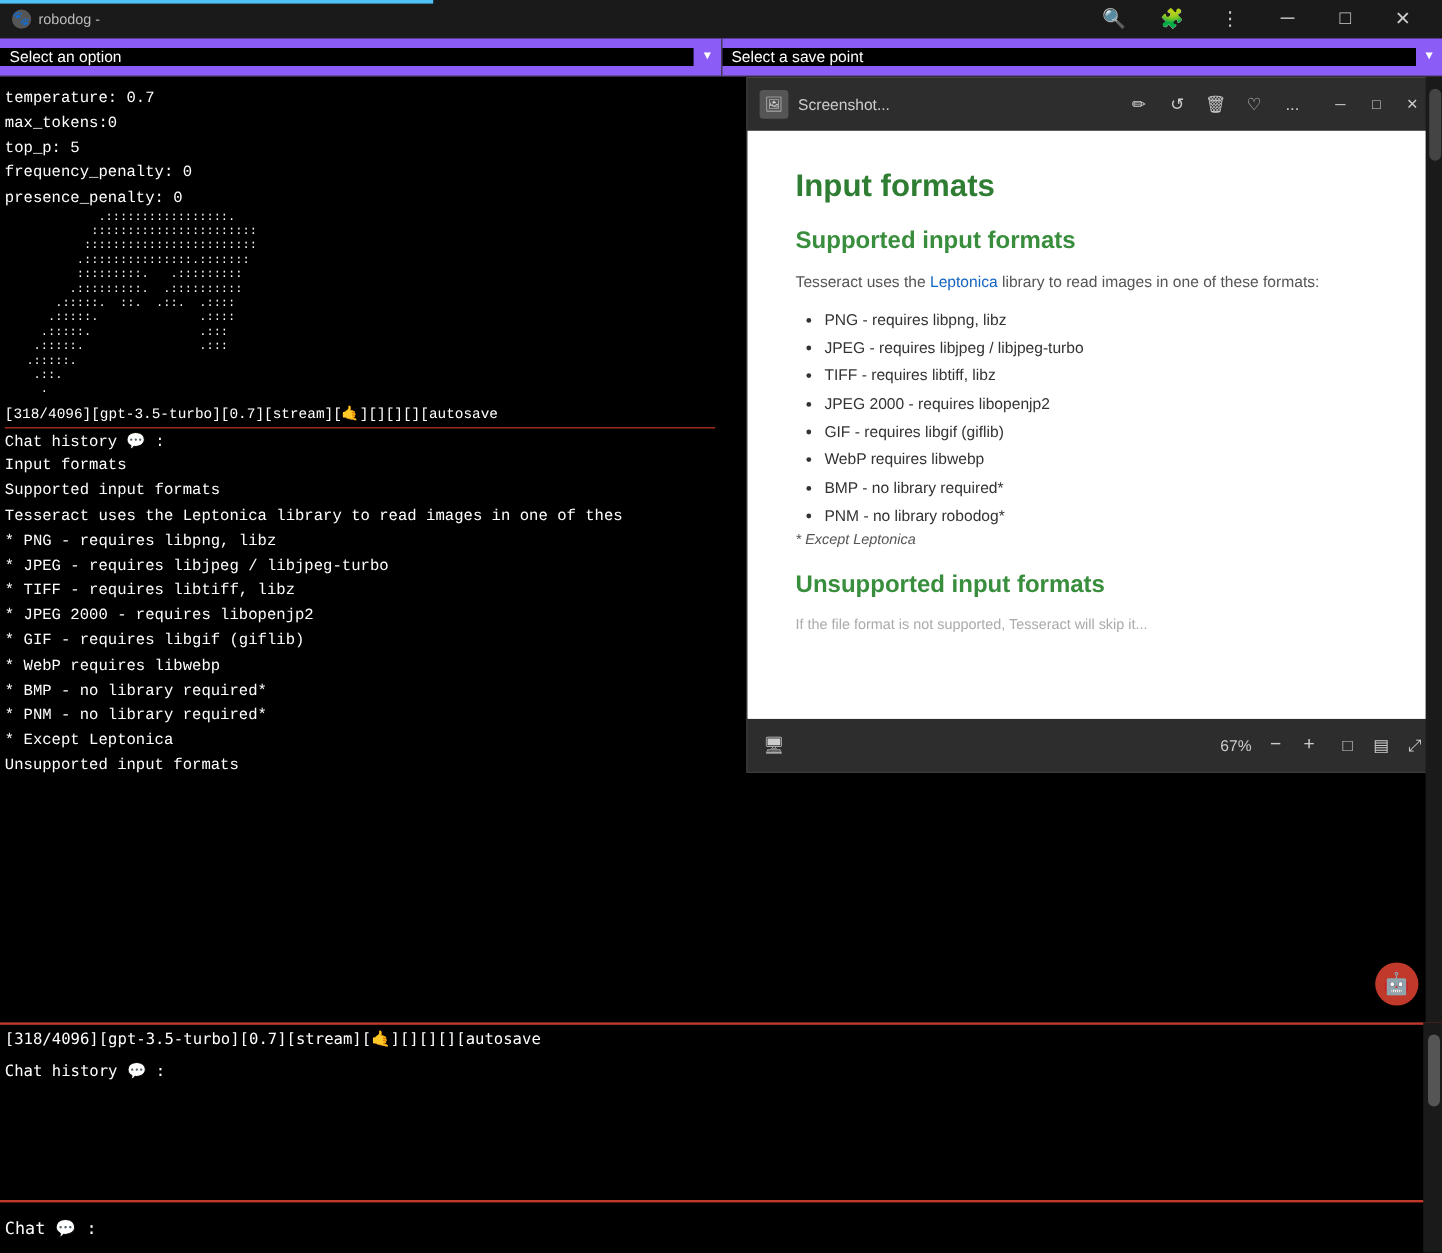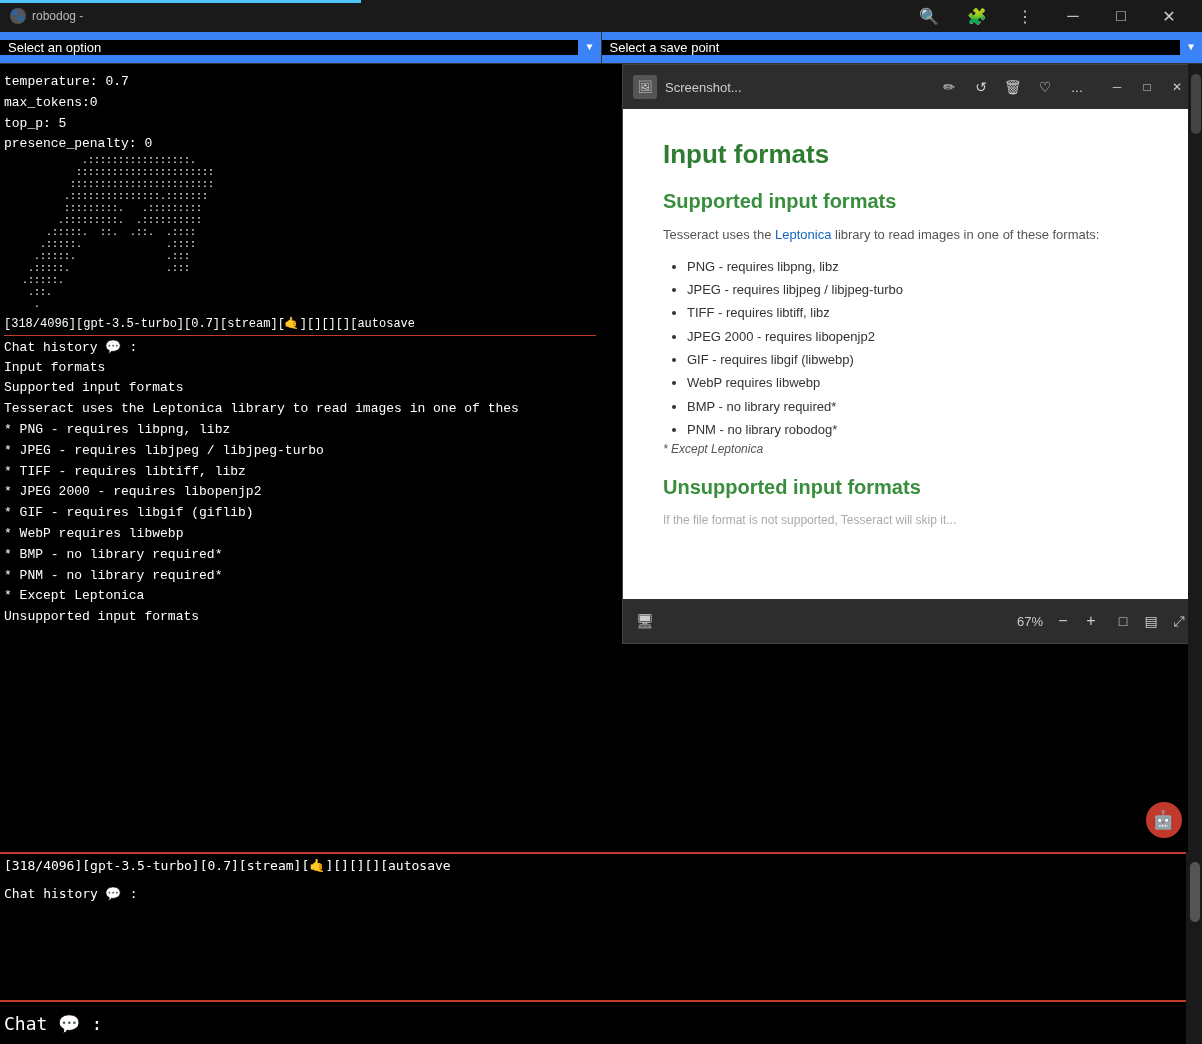--- a/index.html
+++ b/index.html
@@ -44,21 +44,21 @@
       color: #ccc;
       font-size: 16px;
       cursor: pointer;
       background: transparent;
       border: none;
     }
 
     
     .topbar {
       height: 32px;
-      background: #3b82f6;
+      background: #8b5cf6;
       display: flex;
       border-bottom: 1px solid #333;
     }
     .dropdown-wrapper {
       flex: 1;
       position: relative;
       display: flex;
       align-items: center;
     }
     .dropdown-wrapper:first-child {
@@ -360,20 +360,21 @@
     <span class="dropdown-arrow">▼</span>
   </div>
 </div>
 
 <div style="position:relative; width:1202px; height:820px; background:#000; overflow:hidden;">
 
   <div class="terminal-content">
     <div style="color:#fff; font-size:13px; line-height:1.6;">temperature: 0.7</div>
     <div style="color:#fff; font-size:13px; line-height:1.6;">max_tokens:0</div>
     <div style="color:#fff; font-size:13px; line-height:1.6;">top_p: 5</div>
+    <div style="color:#fff; font-size:13px; line-height:1.6;">frequency_penalty: 0</div>
     <div style="color:#fff; font-size:13px; line-height:1.6;">presence_penalty: 0</div>
 
     <div class="ascii-art">             .:::::::::::::::::.
             :::::::::::::::::::::::
            ::::::::::::::::::::::::
           .:::::::::::::::.::::::: 
           :::::::::.   .:::::::::  
          .:::::::::.  .::::::::::  
        .:::::.  ::.  .::.  .::::   
       .:::::.              .::::   
@@ -429,21 +430,21 @@
 
         <p class="doc-p">
           <span>Tesseract uses the </span><a class="doc-link">Leptonica</a><span> library to read images in one of these formats:</span>
         </p>
 
         <ul class="doc-ul">
           <li>PNG - requires libpng, libz</li>
           <li>JPEG - requires libjpeg / libjpeg-turbo</li>
           <li>TIFF - requires libtiff, libz</li>
           <li>JPEG 2000 - requires libopenjp2</li>
-          <li>GIF - requires libgif (libwebp)</li>
+          <li>GIF - requires libgif (giflib)</li>
           <li>WebP requires libwebp</li>
           <li>BMP - no library required*</li>
           <li>PNM - no library robodog*</li>
         </ul>
 
         <p class="doc-note">* Except Leptonica</p>
 
         <h2 class="doc-h2">Unsupported input formats</h2>
 
         <p class="doc-p" style="color:#aaa; font-size:12px;">If the file format is not supported, Tesseract will skip it...</p>
@@ -473,21 +474,21 @@
 
 <div style="position:absolute; bottom:0; left:0; width:1202px; height:192px; background:#000;">
 
   <div style="border-top:2px solid #c0392b; padding: 4px 4px; color:#fff; font-size:13px; font-family:'Consolas',monospace; white-space:nowrap; overflow:hidden; height:28px;">[318/4096][gpt-3.5-turbo][0.7][stream][🤙][][][][autosave</div>
 
   <div style="height:120px; background:#000; padding:4px 4px; overflow:hidden;">
     <div style="color:#fff; font-size:13px; font-family:'Consolas',monospace; line-height:1.6;">Chat history 💬 :</div>
   </div>
 
   <div style="height:44px; border-top:2px solid #c0392b; display:flex; align-items:center; padding:0 4px; background:#000;">
-    <span style="color:#fff; font-size:18px; font-family:'Consolas',monospace;">Chat 💬 :</span>
+    <span style="color:#fff; font-size:14px; font-family:'Consolas',monospace;">Chat 💬 :</span>
     <input type="text" style="flex: 1 1 0%; background: rgb(0, 0, 0); border: none; color: rgb(255, 255, 255); font-size: 13px; font-family: Consolas, monospace; outline: none; margin-left: 4px;">
   </div>
 
   <div style="position:absolute; right:0; top:0; width:16px; height:192px; background:#1a1a1a;">
     <div style="position:absolute; top:10px; right:2px; width:10px; height:60px; background:#555; border-radius:5px;"></div>
   </div>
 
   <div style="position:absolute; right:20px; top:-50px; width:36px; height:36px; background:#c0392b; border-radius:50%; display:flex; align-items:center; justify-content:center; color:#fff; font-size:18px;">🤖</div>
 </div>
 

